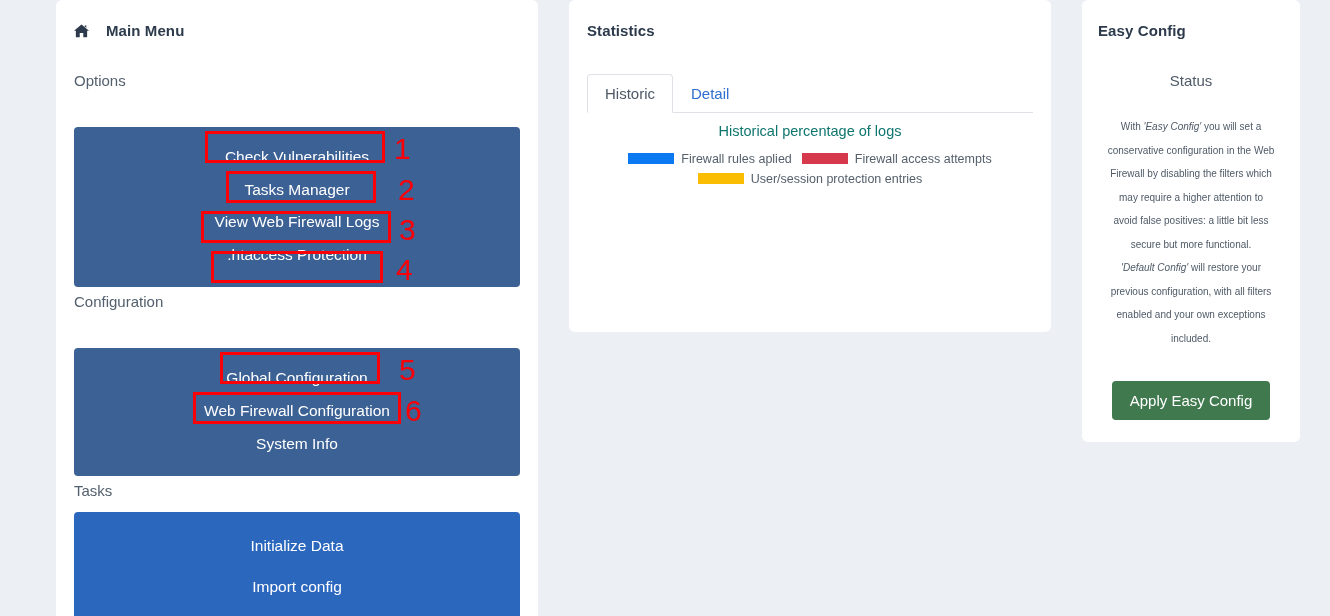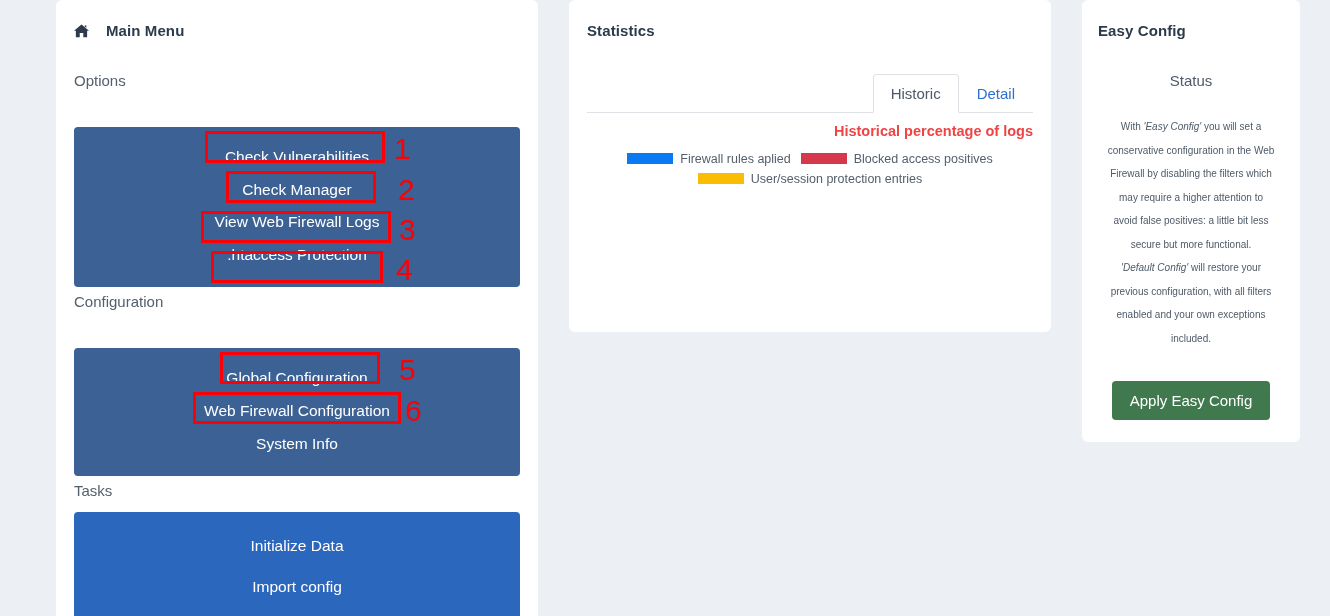--- a/index.html
+++ b/index.html
@@ -109,21 +109,20 @@
   .stats-card {
     width: 482px;
     height: 332px;
     padding: 22px 18px 0 18px;
   }
   .tabs {
     display: flex;
     align-items: flex-end;
     border-bottom: 1px solid #dee2e6;
     margin-top: 34px;
-    justify-content: flex-end;
   }
   .tab {
     font-size: 15px;
     padding: 9px 17px 8px 17px;
     line-height: 1.3;
     cursor: pointer;
     border: 1px solid transparent;
     border-radius: 4px 4px 0 0;
     margin-bottom: -1px;
     color: #2f6fd0;
@@ -132,24 +131,24 @@
   .tab.active {
     color: #4d5966;
     background: #ffffff;
     border-color: #dee2e6 #dee2e6 #ffffff;
   }
 
   .chart-wrap {
     padding-top: 10px;
   }
   .chart-title {
-    text-align: right;
+    text-align: center;
     font-size: 14.5px;
-    font-weight: bold;
-    color: #ef4444;
+    font-weight: normal;
+    color: #0f766e;
     margin-bottom: 13px;
   }
   .legend-row {
     display: flex;
     justify-content: center;
     align-items: center;
     gap: 10px;
     margin-bottom: 6px;
   }
   .legend-item {
@@ -217,21 +216,21 @@
           <path d="M8 0L0 6.6h2v7.1h4.1V9.2h3.8v4.5H14V6.6h2L8 0z"></path>
           <path d="M13.2 3.6V1.2h-1.9v0.9z"></path>
         </svg>
       </span>
       <span class="card-title">Main Menu</span>
     </div>
 
     <div class="section-label">Options</div>
     <div class="panel panel-slate" style="position:relative;">
       <a class="menu-item">Check Vulnerabilities</a>
-      <a class="menu-item">Check Manager</a>
+      <a class="menu-item">Tasks Manager</a>
       <a class="menu-item">View Web Firewall Logs</a>
       <a class="menu-item">.htaccess Protection</a>
 
       <div class="anno-box" style="left:131px; top:4px; width:180px; height:32px;"></div>
       <span class="anno-num" style="left:320px; top:7px;">1</span>
 
       <div class="anno-box" style="left:152px; top:44px; width:150px; height:32px;"></div>
       <span class="anno-num" style="left:324px; top:48px;">2</span>
 
       <div class="anno-box" style="left:127px; top:84px; width:190px; height:32px;"></div>
@@ -272,21 +271,21 @@
     <div class="chart-wrap">
       <div class="chart-title">Historical percentage of logs</div>
 
       <div class="legend-row">
         <div class="legend-item">
           <span class="legend-swatch" style="background:#0b79f2;"></span>
           <span class="legend-text">Firewall rules aplied</span>
         </div>
         <div class="legend-item">
           <span class="legend-swatch" style="background:#d6394b;"></span>
-          <span class="legend-text">Blocked access positives</span>
+          <span class="legend-text">Firewall access attempts</span>
         </div>
       </div>
 
       <div class="legend-row">
         <div class="legend-item">
           <span class="legend-swatch" style="background:#fbbc04;"></span>
           <span class="legend-text">User/session protection entries</span>
         </div>
       </div>
 

